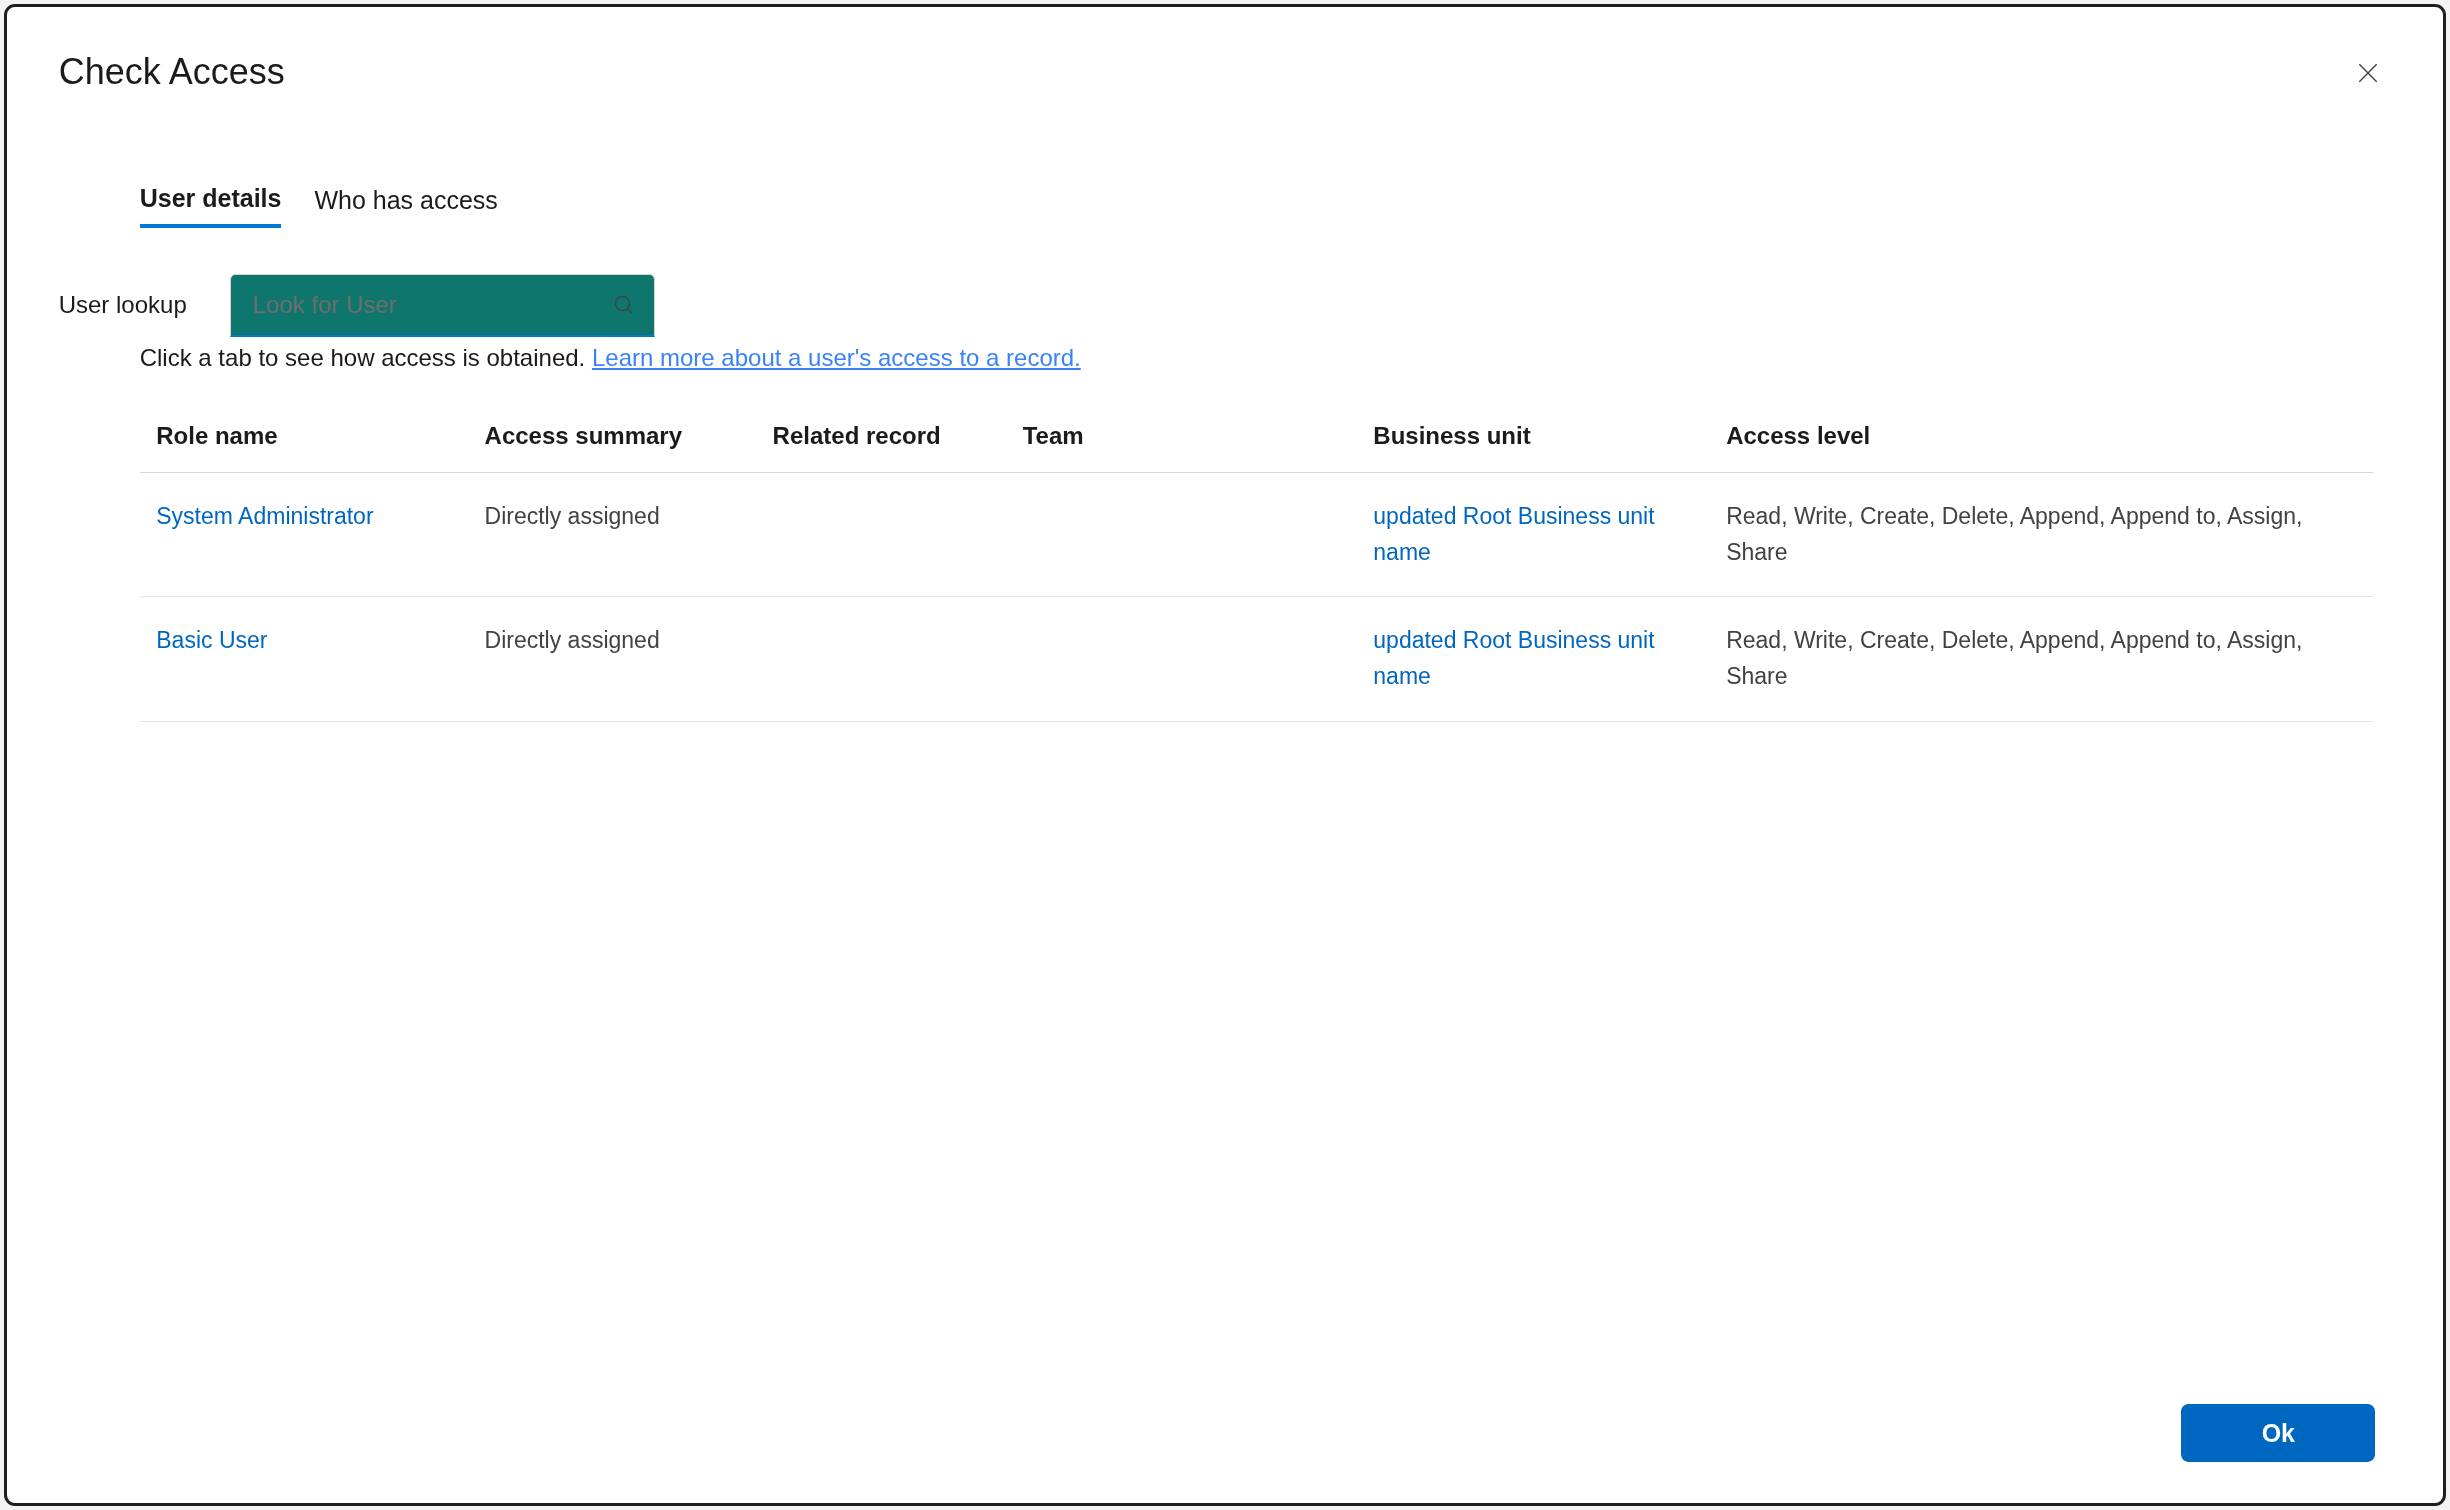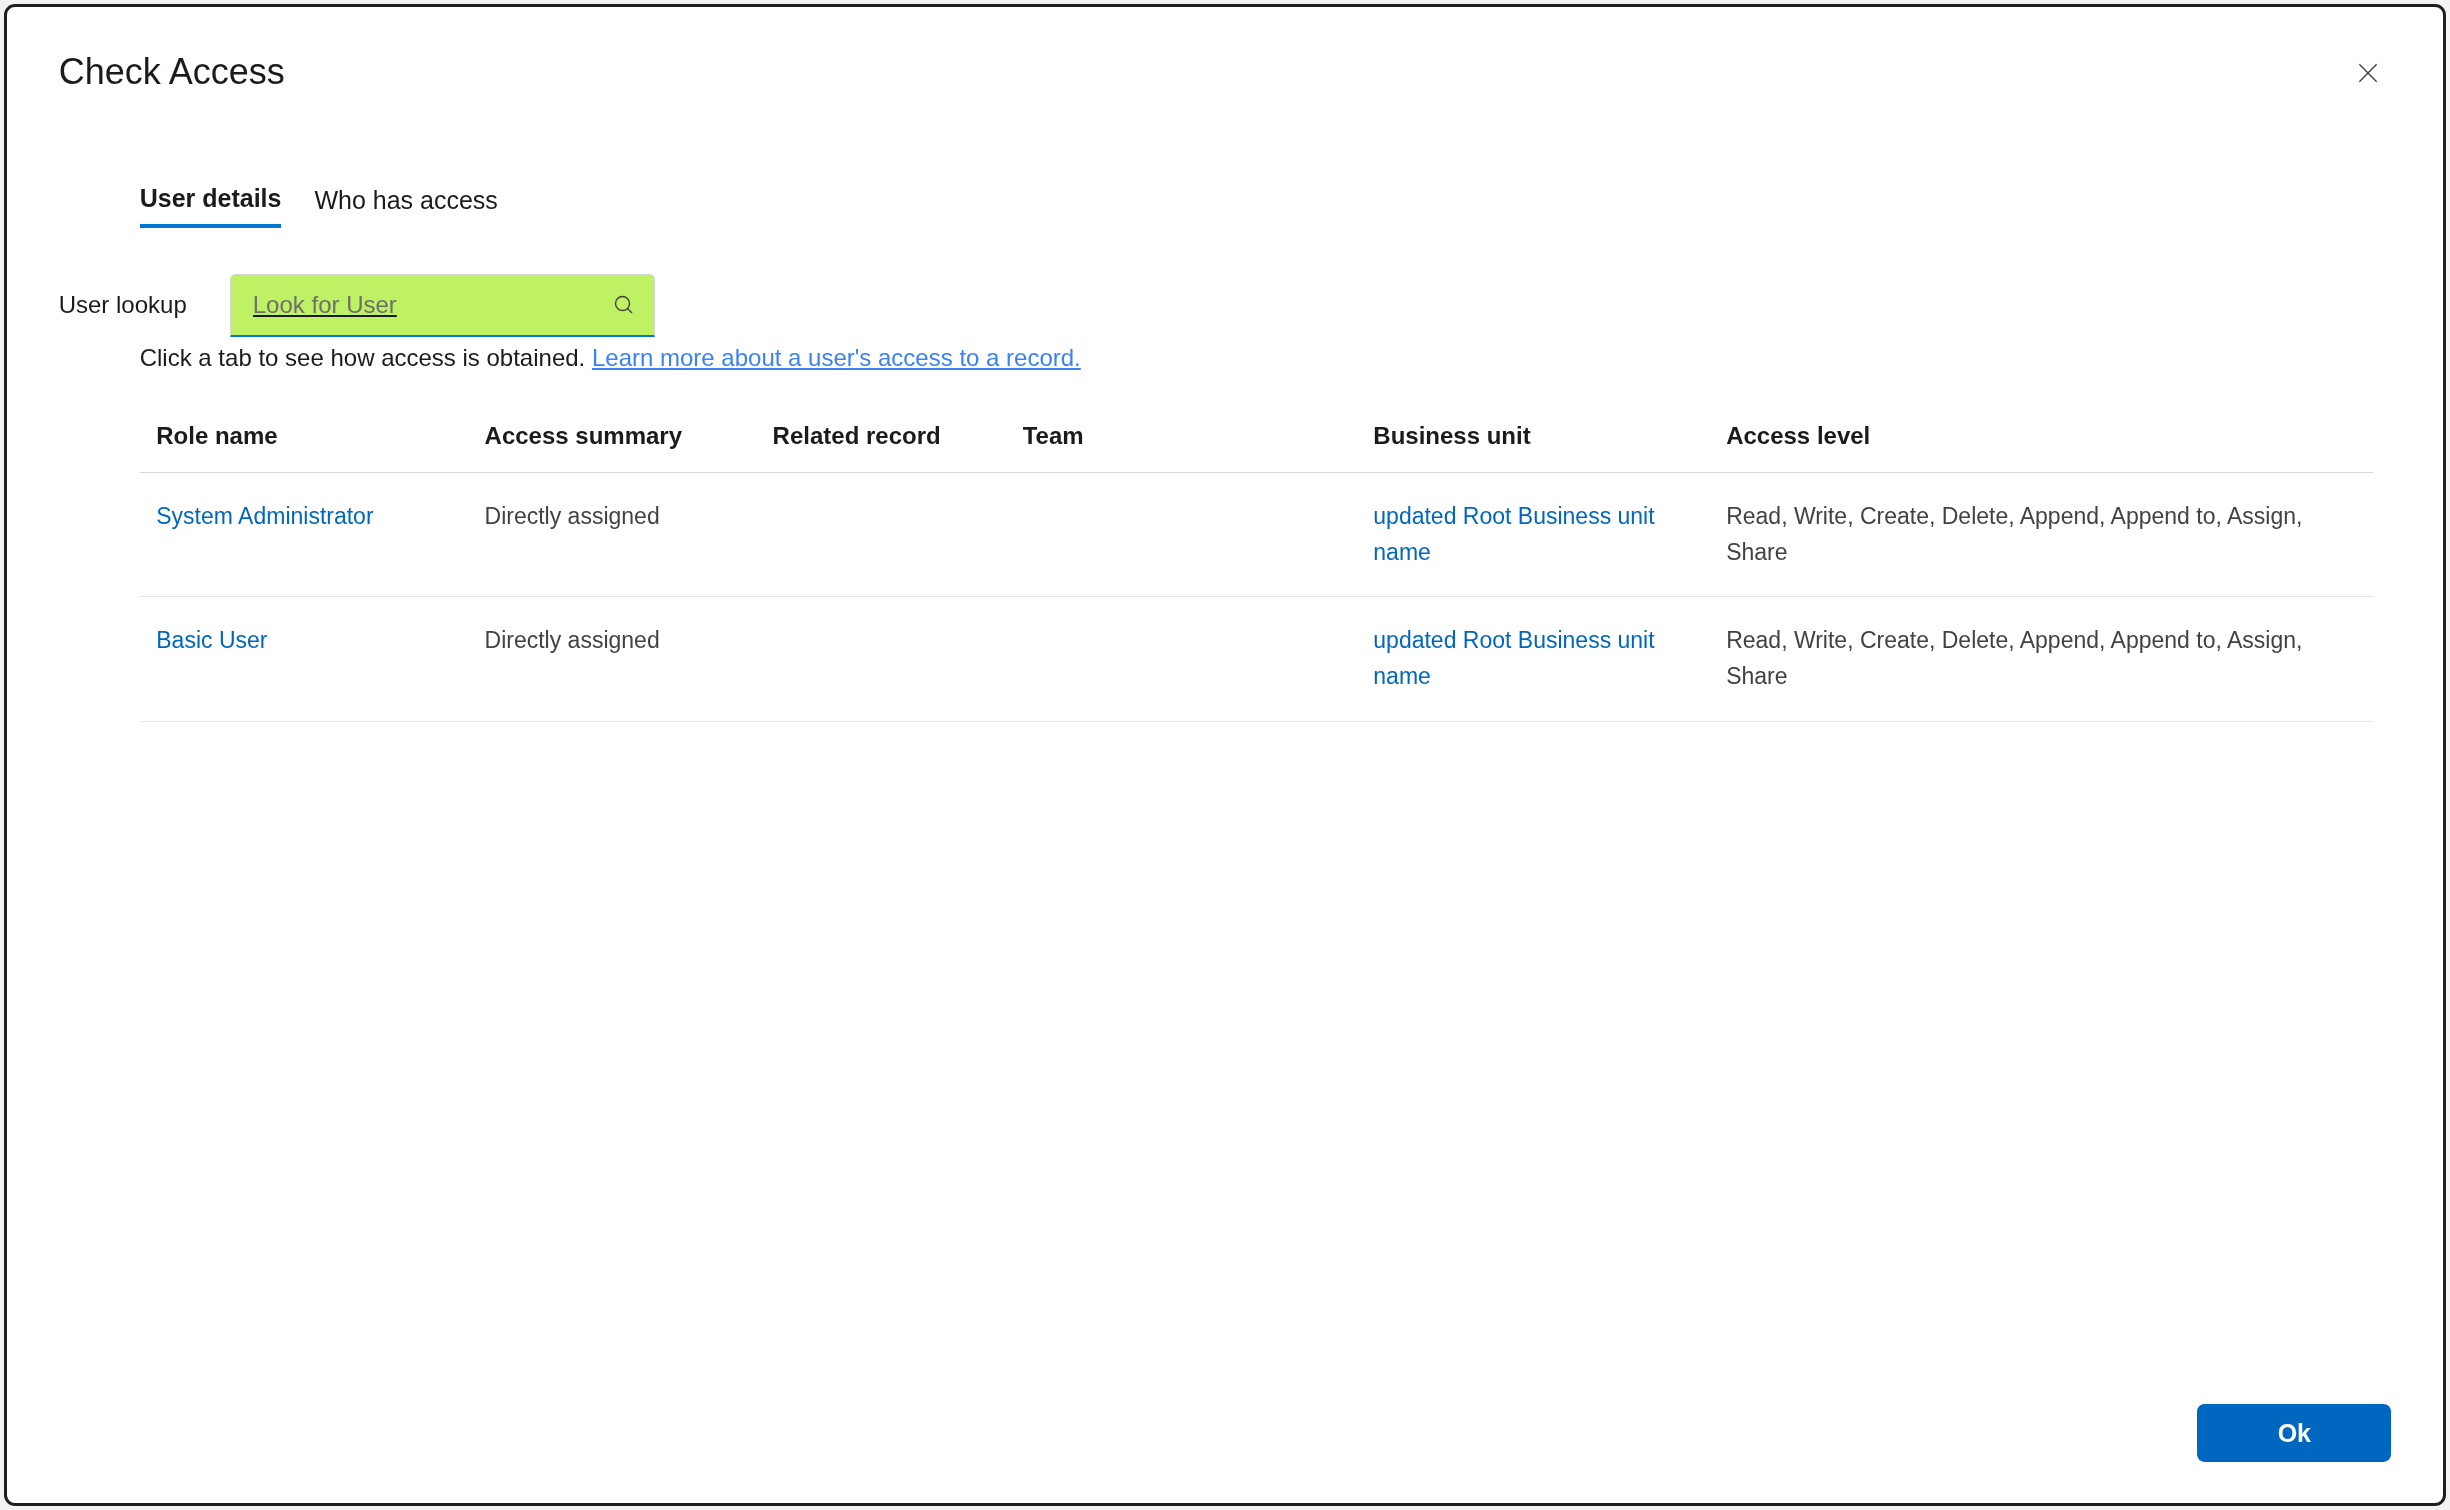--- a/index.html
+++ b/index.html
@@ -96,27 +96,26 @@
   .lookup-field {
     position: relative;
     width: 425px;
   }
   .lookup-input {
     width: 100%;
     height: 63px;
     padding: 0 52px 0 22px;
     font-size: 24px;
     font-family: inherit;
-    background: #bef264;
+    background: #0f766e;
     border: 0.9px solid #d6d6d6;
     border-bottom: 2.8px solid #0078d4;
     border-radius: 5.5px 5.5px 0 0;
     color: #1b1b1b;
     outline: none;
-    text-decoration: underline;
   }
   .lookup-input::placeholder {
     color: #6e6e6e;
   }
   .lookup-search-icon {
     position: absolute;
     right: 18.5px;
     top: 50%;
     transform: translateY(-50%);
     width: 24px;
@@ -175,21 +174,21 @@
   }
   col.c-role { width: 14.7%; }
   col.c-summary { width: 12.9%; }
   col.c-related { width: 11.2%; }
   col.c-team { width: 15.7%; }
   col.c-bu { width: 15.8%; }
   col.c-level { width: 29.7%; }
   .footer {
     position: absolute;
     bottom: 41px;
-    right: 52px;
+    right: 68px;
   }
   .ok-btn {
     background: #0067c0;
     color: #ffffff;
     border: none;
     font-family: inherit;
     font-size: 25px;
     font-weight: 600;
     padding: 14.8px 44px;
     border-radius: 7.4px;

